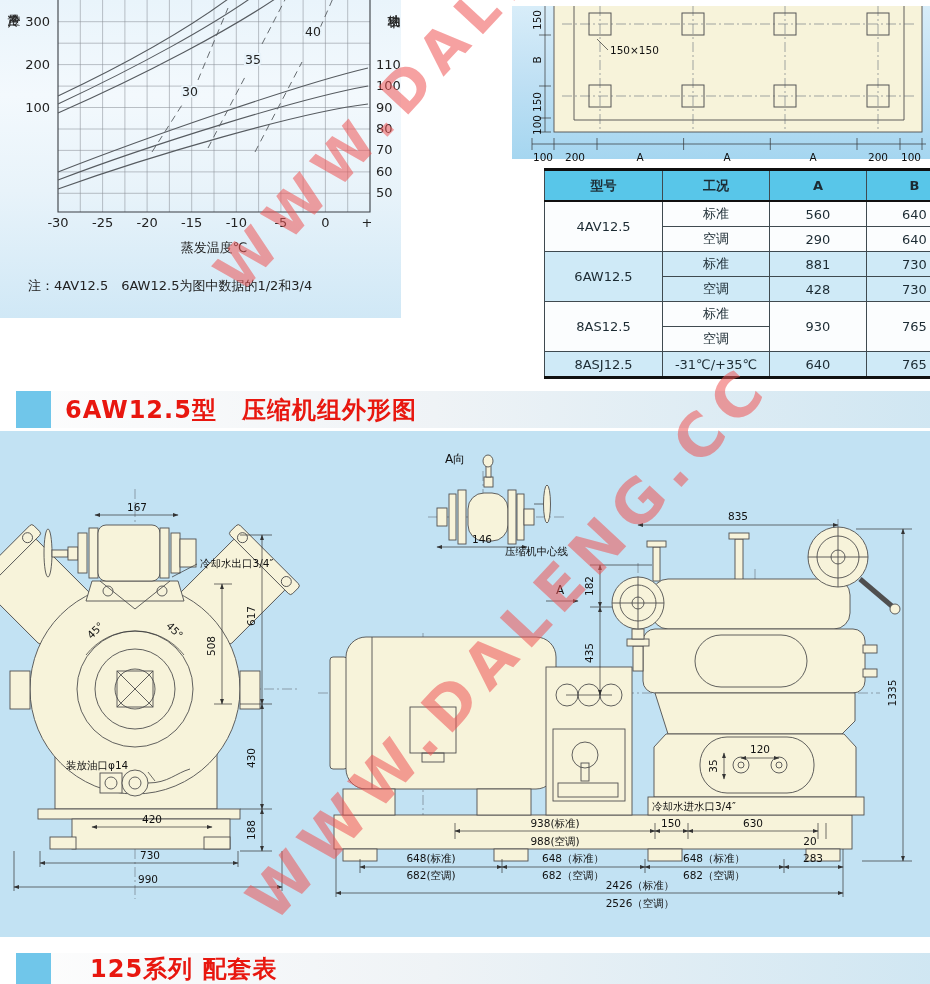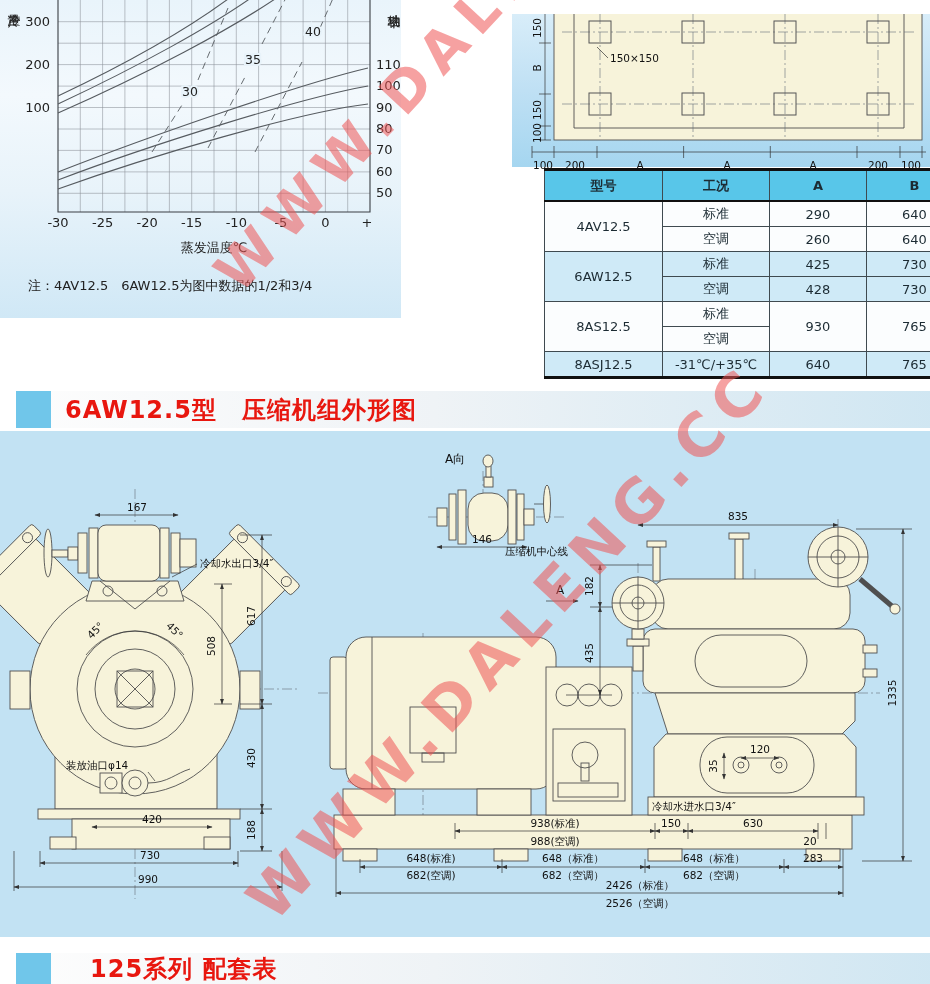--- a/index.html
+++ b/index.html
@@ -1,21 +1,21 @@
 <!DOCTYPE html>
 <html><head>
 <meta charset="utf-8">
 <style>
   html,body{margin:0;padding:0;background:#fff;}
   #page{position:relative;width:930px;height:984px;overflow:hidden;background:#ffffff;
         font-family:"DejaVu Sans",sans-serif;}
   
   #chart-panel{position:absolute;left:0;top:0;width:401px;height:318px;
     background:linear-gradient(180deg,#e9f4fb 0%,#f3f9fd 30%,#e8f3fa 60%,#d0e8f6 100%);}
-  #foundation-panel{position:absolute;left:512px;top:14px;width:418px;height:153px;
+  #foundation-panel{position:absolute;left:512px;top:6px;width:418px;height:153px;
     background:linear-gradient(180deg,#d8edf9 0%,#bfe0f4 50%,#a5d6f0 100%);}
   #table-panel{position:absolute;left:512px;top:168px;width:418px;padding-left:32px;}
   #drawing-panel{position:absolute;left:0;top:431px;width:930px;height:506px;background:#c2e2f3;}
   
   .bar{position:absolute;left:0;width:930px;display:flex;align-items:center;
     background:linear-gradient(90deg,#fdfdfd 0%,#eff3f6 45%,#cfe6f2 100%);margin-left:16px;}
   .bar .sq{width:35px;height:100%;background:#70c6ea;flex:0 0 auto;}
   .bar .ttl{color:#e8170f;font-weight:bold;font-size:24px;margin-left:14px;letter-spacing:1px;white-space:nowrap;}
   #bar1{top:391px;height:37px;}
   #bar2{top:953px;height:31px;gap:25px;}
@@ -163,32 +163,32 @@
       <tbody>
           <tr>
         <th>型号</th>
         <th>工况</th>
         <th>A</th>
         <th>B</th>
       </tr>
       <tr class="g1">
         <td rowspan="2">4AV12.5</td>
         <td>标准</td>
-        <td>290</td>
+        <td>560</td>
         <td>640</td>
       </tr>
       <tr class="g1">
         <td>空调</td>
-        <td>260</td>
+        <td>290</td>
         <td>640</td>
       </tr>
       <tr class="g2">
         <td rowspan="2">6AW12.5</td>
         <td>标准</td>
-        <td>425</td>
+        <td>881</td>
         <td>730</td>
       </tr>
       <tr class="g2">
         <td>空调</td>
         <td>428</td>
         <td>730</td>
       </tr>
       <tr class="g1">
         <td rowspan="2">8AS12.5</td>
         <td>标准</td>

